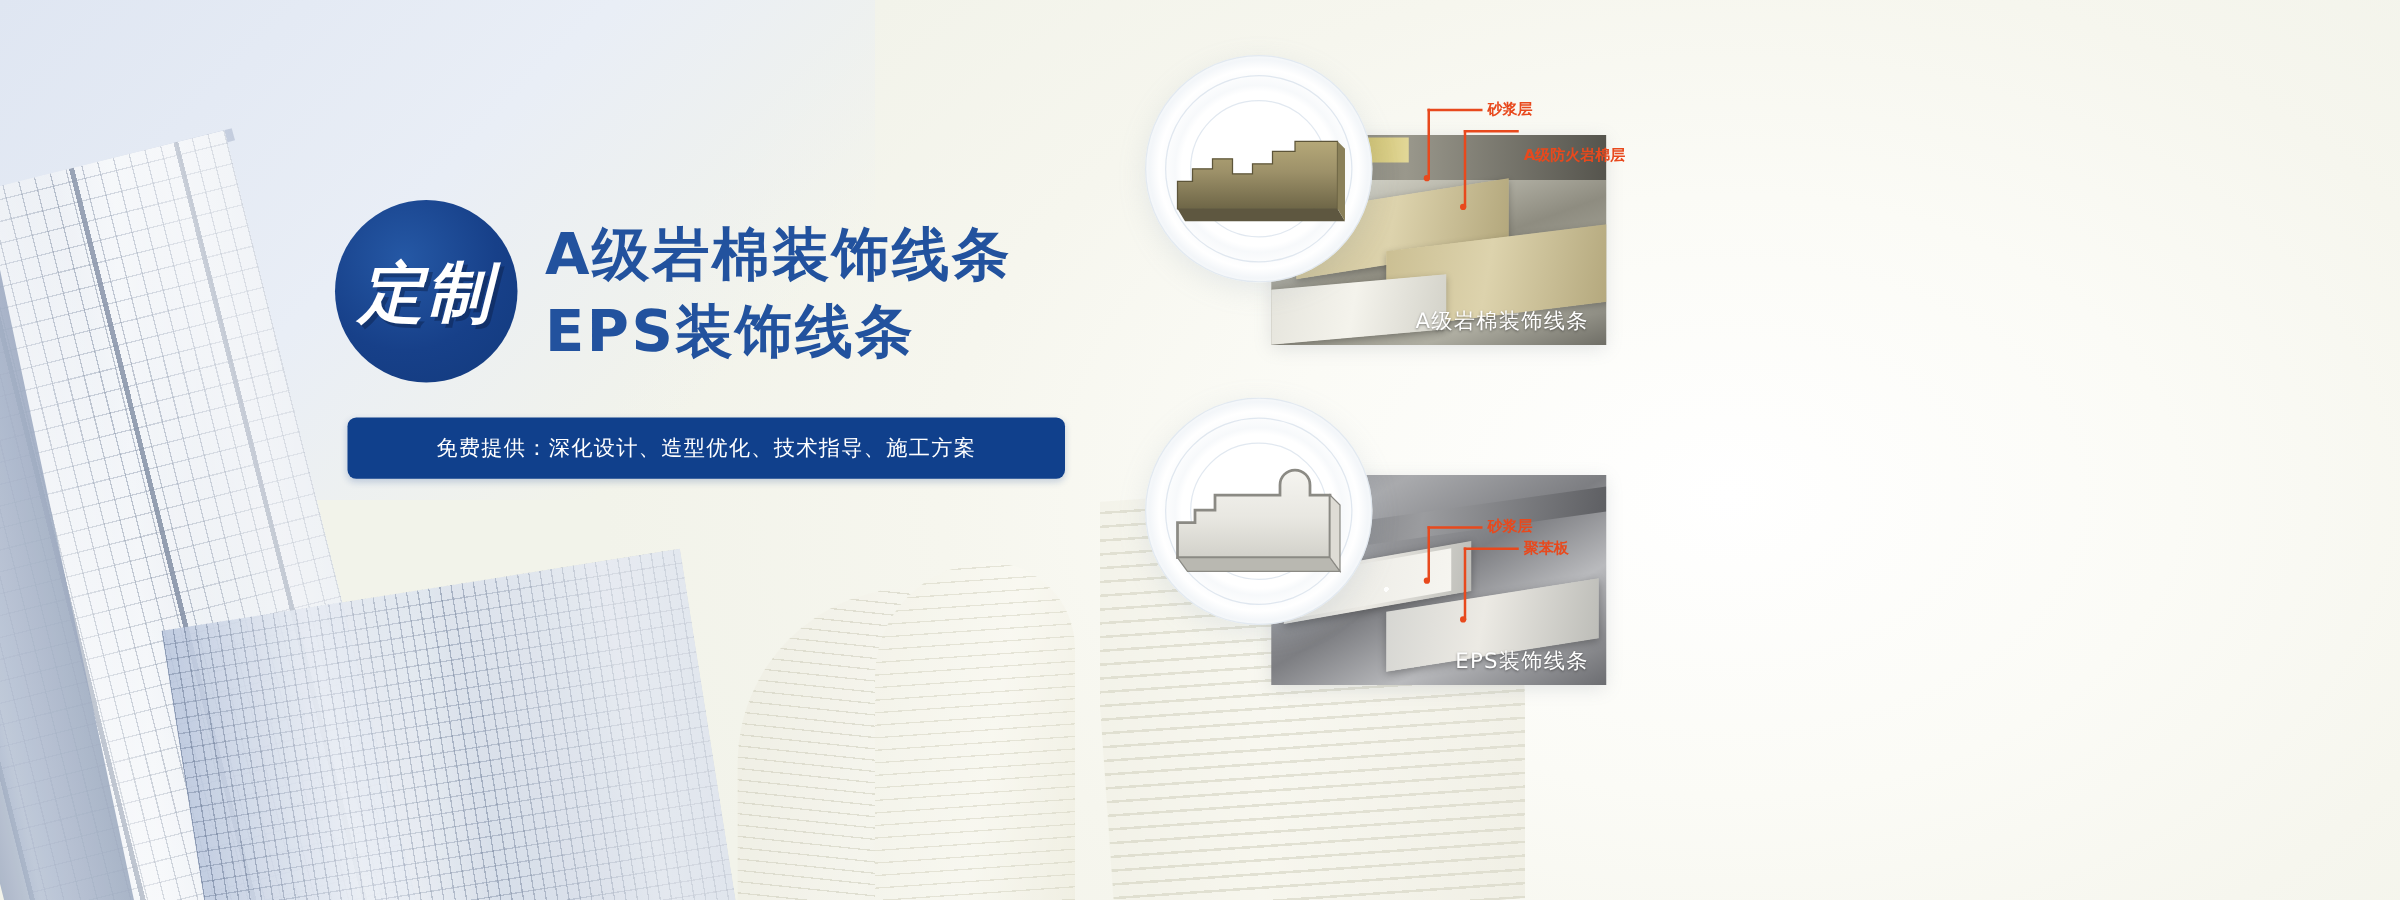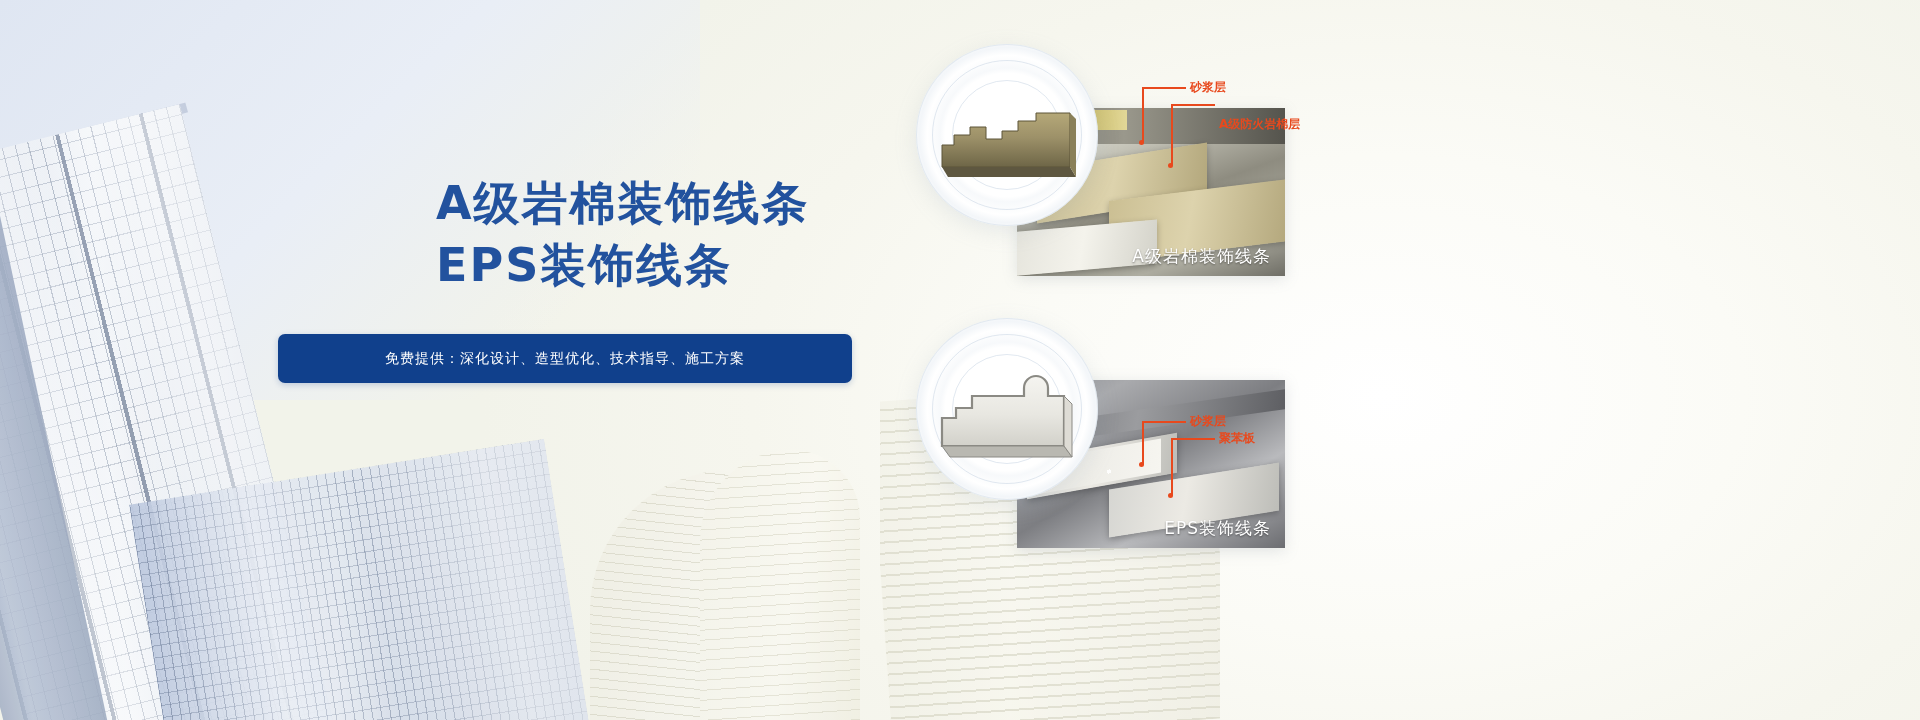--- a/index.html
+++ b/index.html
@@ -141,21 +141,21 @@
   }
 
   
   #promo{
     position:absolute;left:278px;top:334px;width:574px;height:49px;
     background:#10408c;border-radius:7px;
     display:flex;align-items:center;justify-content:center;
     box-shadow:0 2px 6px rgba(16,64,140,.22);
   }
   #promo .promo-text{
-    color:#ffffff;font-size:14px;letter-spacing:1px;white-space:nowrap;
+    color:#ffffff;font-size:17px;letter-spacing:1px;white-space:nowrap;
     font-family:Liberation Sans, sans-serif;
   }
 
   
   .prod{position:absolute;}
 
   
   .halo{
     position:absolute;border-radius:50%;
     background:radial-gradient(circle,#ffffff 0%,#ffffff 48%,#f7f9fb 52%,#ffffff 62%,#f3f6f9 68%,#ffffff 80%,#fbfcfd 100%);
@@ -273,20 +273,23 @@
       <div class="lines"></div>
     </div>
   </div>
 
   <div class="bld-wrap" id="bld-right2">
     <div class="slab">
       <div class="lines"></div>
     </div>
   </div>
 
+  <div id="badge">
+    <div class="badge-text">定制</div>
+  </div>
 
   <div id="headline">
     <div class="line">A级岩棉装饰线条</div>
     <div class="line">EPS装饰线条</div>
   </div>
 
   <div id="promo">
     <span class="promo-text">免费提供：深化设计、造型优化、技术指导、施工方案</span>
   </div>
 

